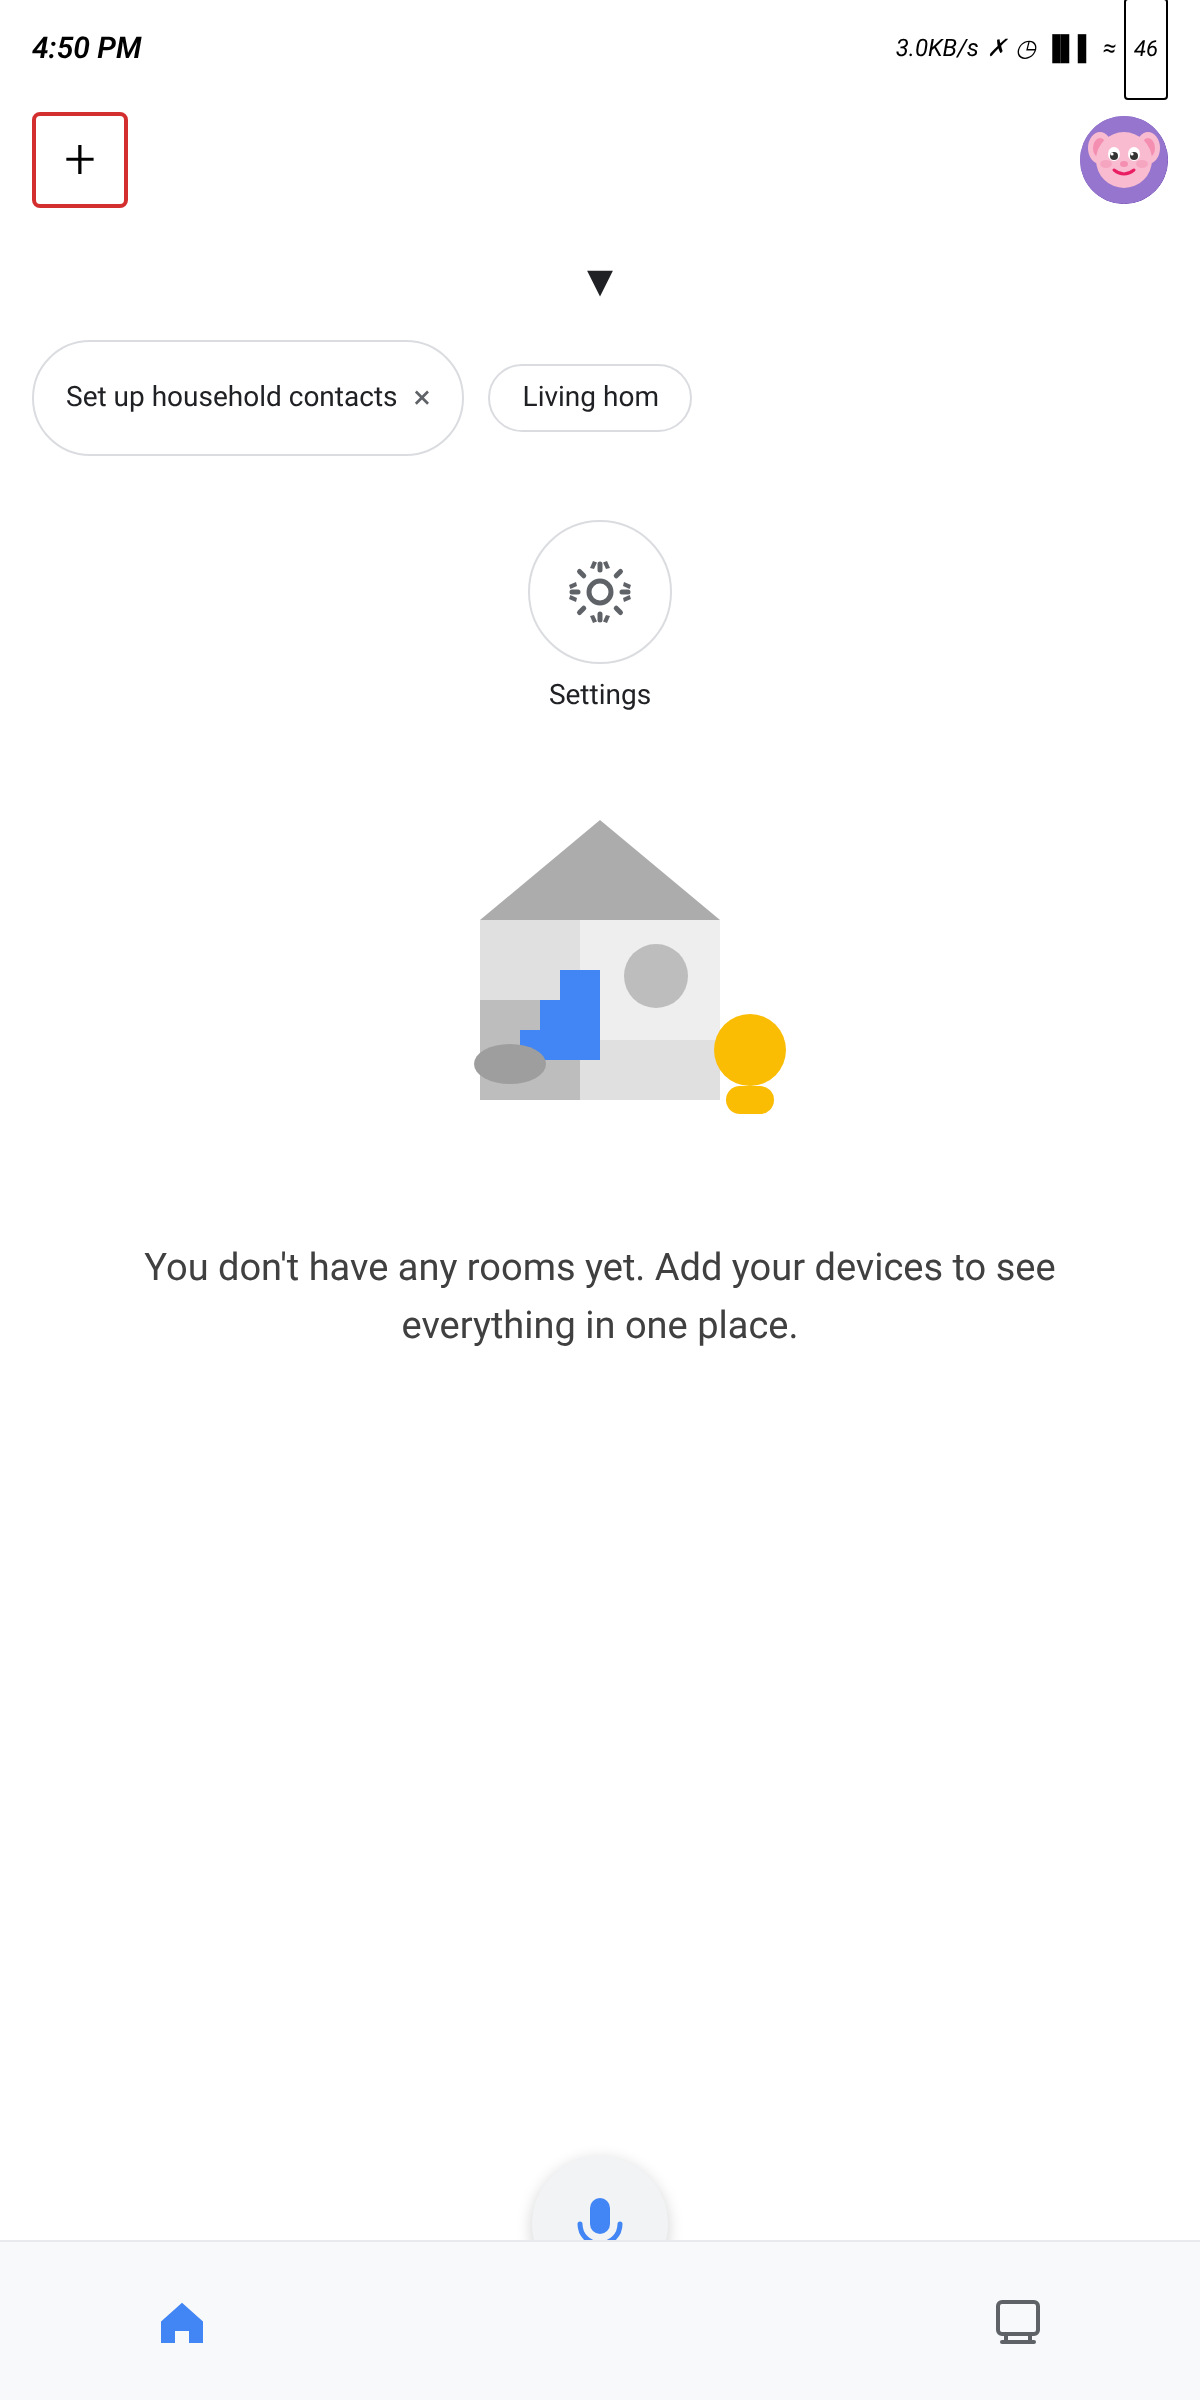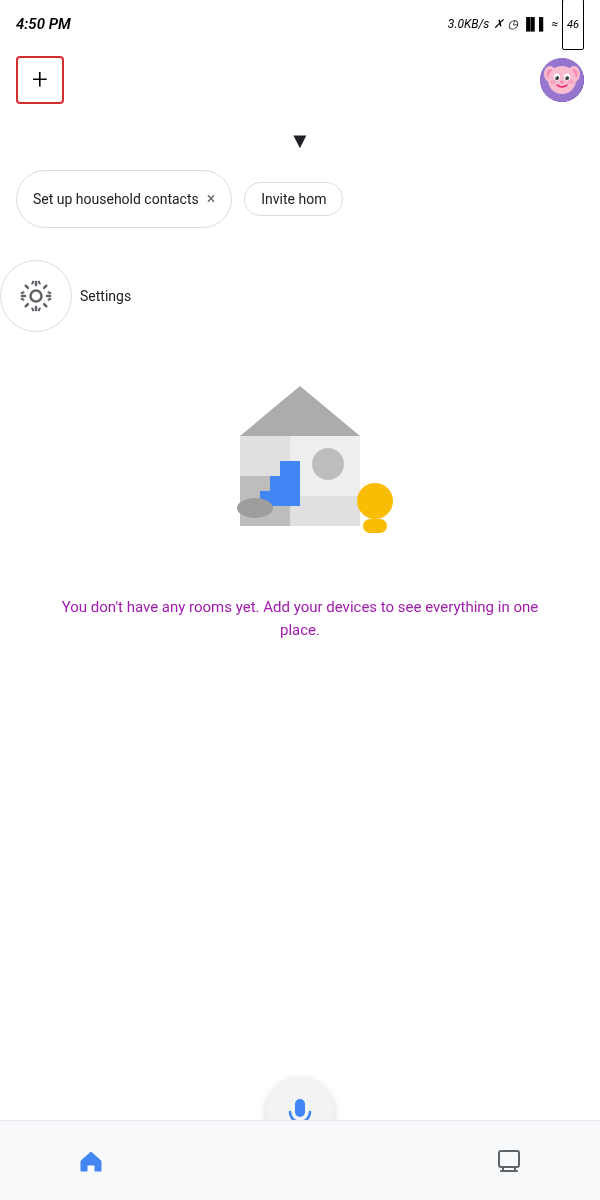--- a/index.html
+++ b/index.html
@@ -144,21 +144,21 @@
       white-space: nowrap;
       cursor: pointer;
       background: #fff;
       font-size: 14px;
       color: #202124;
     }
 
     
     .settings-section {
       display: flex;
-      flex-direction: row;
+      flex-direction: column;
       align-items: center;
       padding: 24px 0 8px;
       gap: 8px;
     }
     .settings-circle {
       width: 72px;
       height: 72px;
       border-radius: 50%;
       border: 1.5px solid #dadce0;
       display: flex;
@@ -181,22 +181,22 @@
     }
     .illustration svg {
       width: 280px;
       height: 220px;
     }
 
     
     .empty-text {
       text-align: center;
       padding: 12px 48px;
-      font-size: 15px;
-      color: #a21caf;
+      font-size: 19px;
+      color: #404040;
       line-height: 1.5;
     }
 
     
     .bottom-nav {
       position: absolute;
       bottom: 0;
       left: 0;
       width: 100%;
       height: 80px;
@@ -295,21 +295,21 @@
 <div class="title-area">
   <span class="dropdown-arrow">▼</span>
 </div>
 
 <div class="chips-row">
   <div class="chip">
     <span class="chip-label">Set up household contacts</span>
     <span class="chip-close">×</span>
   </div>
   <div class="chip-partial">
-    <span>Invite hom</span>
+    <span>Living hom</span>
   </div>
 </div>
 
 <div class="settings-section">
   <div class="settings-circle">
     <svg width="36" height="36" viewBox="0 0 36 36" fill="none">
       <circle cx="18" cy="18" r="5.5" stroke="#5f6368" stroke-width="2.5" fill="none"></circle>
       <path d="M18 4v3M18 29v3M4 18h3M29 18h3M7.757 7.757l2.121 2.121M26.122 26.122l2.121 2.121M7.757 28.243l2.121-2.121M26.122 9.878l2.121-2.121" stroke="#5f6368" stroke-width="2.5" stroke-linecap="round"></path>
       <path d="M18 10.5a7.5 7.5 0 100 15 7.5 7.5 0 000-15z" fill="none"></path>
 

